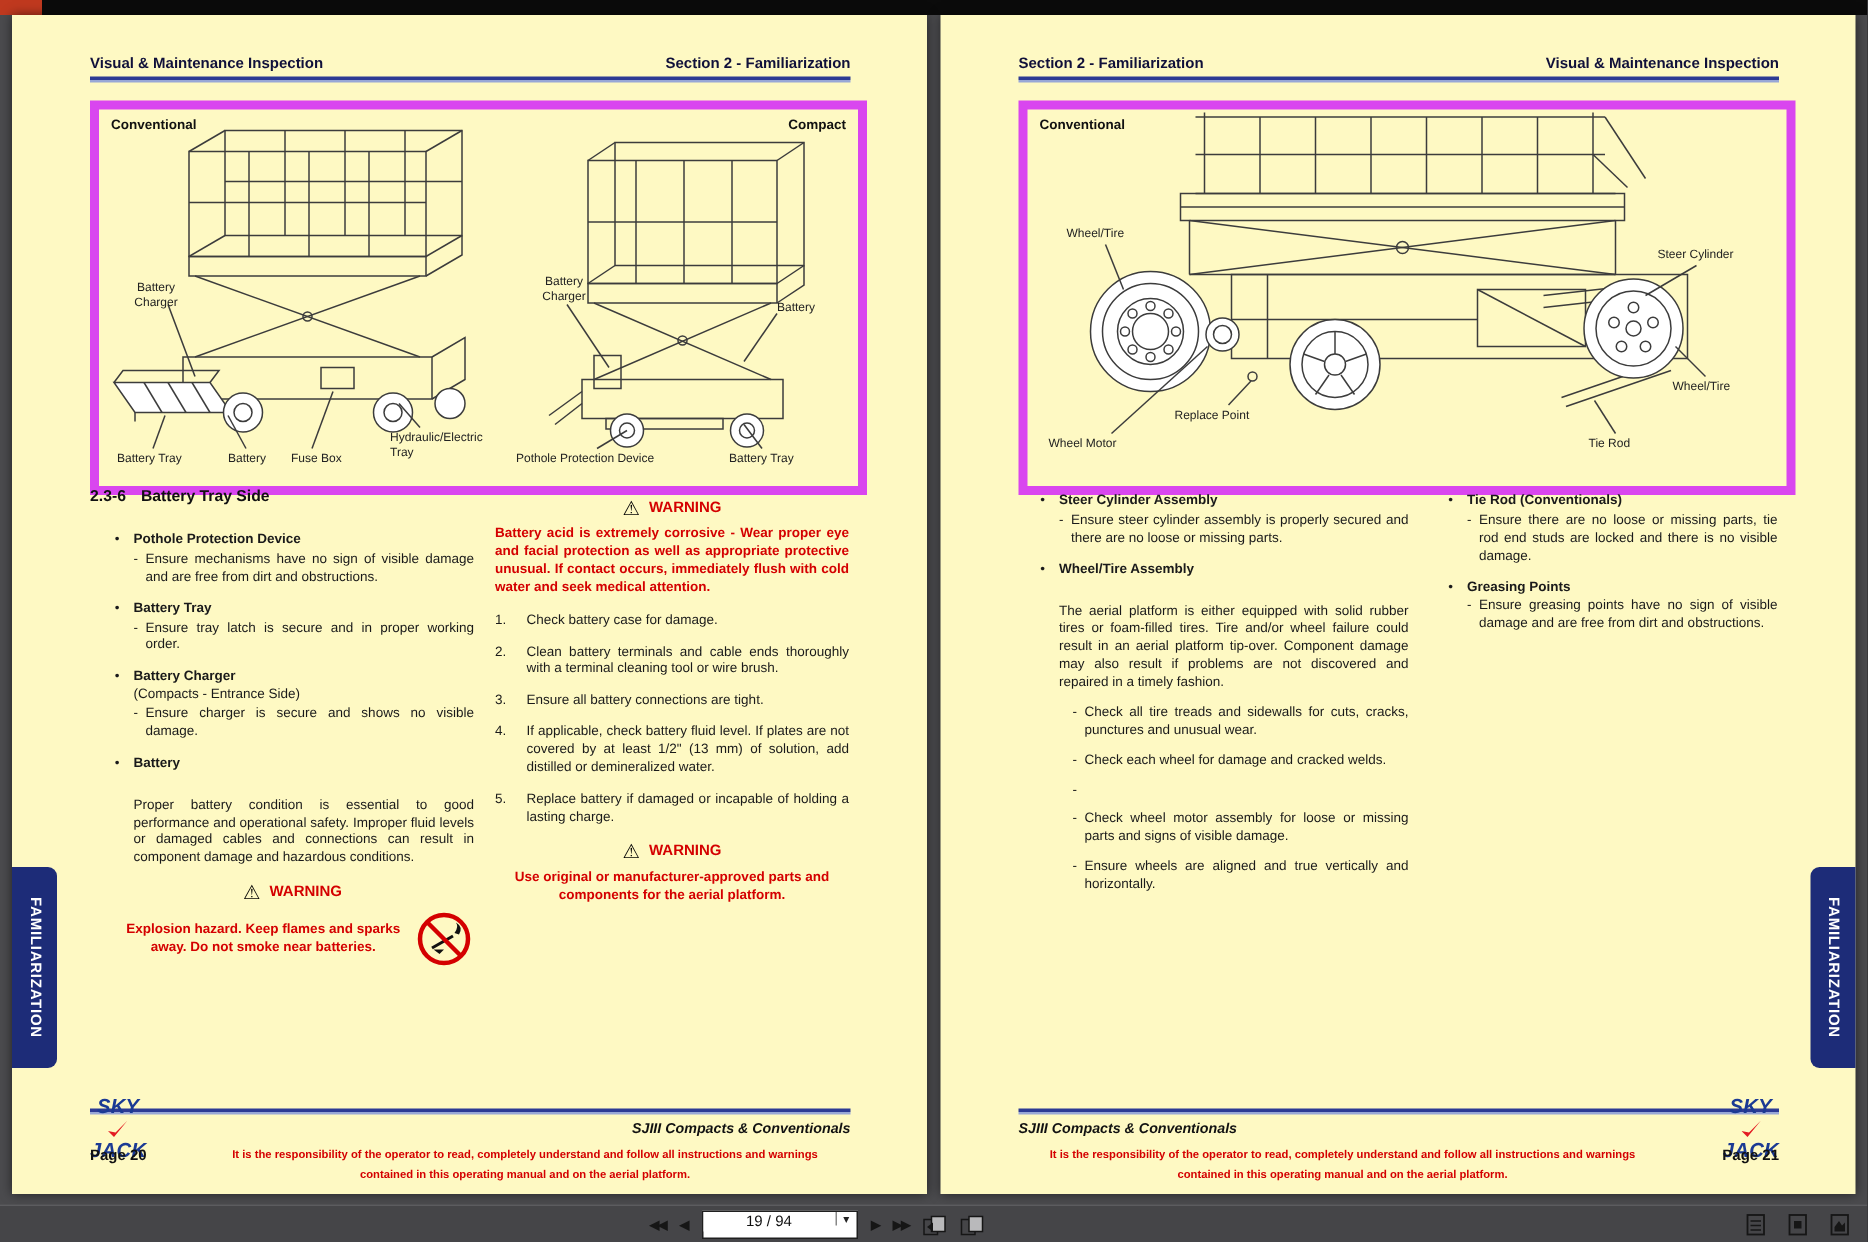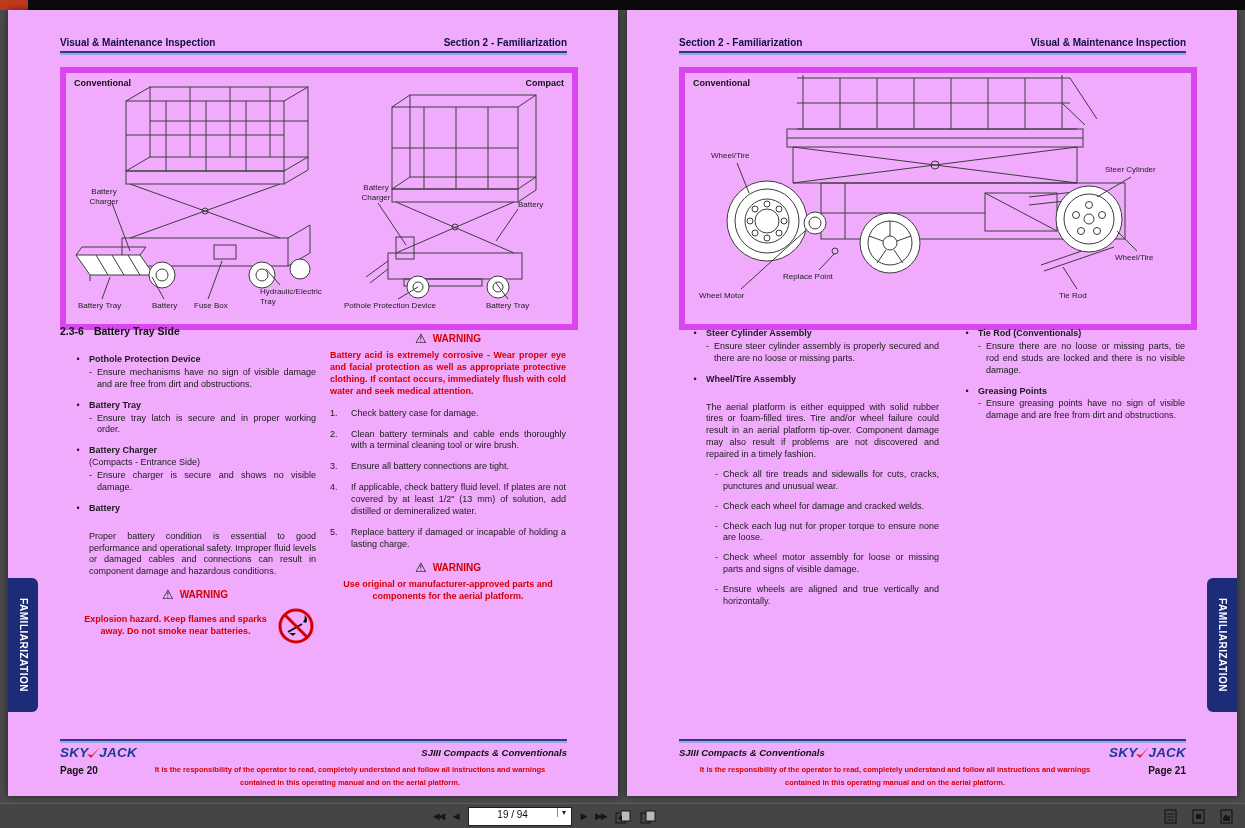--- a/index.html
+++ b/index.html
@@ -1,21 +1,21 @@
 <!DOCTYPE html>
 <html><head>
 <meta charset="utf-8">
 <style>
   html,body { margin:0; padding:0; background:#2f2f31; }
   .stage { position:relative; width:1245px; height:828px; background:#4b4b4e; overflow:hidden;
            font-family:"Liberation Sans", sans-serif; }
   .topbar { position:absolute; top:0; left:0; right:0; height:10px; background:#0b0b0b; }
   .topbar-accent { position:absolute; top:0; left:0; width:28px; height:10px; background:#c0391f; }
 
-  .page { position:absolute; top:10px; width:610px; height:786px; background:#f0abfc;
+  .page { position:absolute; top:10px; width:610px; height:786px; background:#fef9c3;
           box-shadow:0 0 7px rgba(0,0,0,.55); font-size:9px; color:#1a1a1a; }
   .page.p20 { left:8px; }
   .page.p21 { left:627px; }
 
   .hdr { position:absolute; top:27px; left:52px; right:51px; display:flex; justify-content:space-between;
          font-size:10px; font-weight:bold; color:#10103a; }
   .rule { position:absolute; left:52px; right:51px; height:4px;
           background:linear-gradient(180deg,#2c3a94 55%, #98a7d6 55%); }
   .rule.top { top:41px; }
   .rule.bot { top:729px; }
@@ -57,21 +57,21 @@
   .explosion { display:flex; align-items:center; gap:3px; padding-left:4px; }
   .explosion .wtext { flex:1; text-align:center; }
 
   .step { display:flex; gap:9px; margin-bottom:9px; }
   .step-num { width:12px; }
   .step-text { flex:1; text-align:justify; }
 
   .ft-row { position:absolute; top:735px; left:52px; right:51px; display:flex; justify-content:space-between;
             align-items:center; height:14px; }
   .logo { display:flex; align-items:center; font-style:italic; font-weight:bold; font-size:13.5px;
-          color:#1b3a94; letter-spacing:.2px; }
+          color:#1b3a94; letter-spacing:.2px;flex-direction:column; }
   .logo svg { margin:2px -1px 0 -1px; }
   .booktitle { font-size:9.5px; font-weight:bold; font-style:italic; color:#111; }
   .ft-page { position:absolute; top:755px; font-size:10px; font-weight:bold; color:#111; }
   .ft-page.l { left:52px; } .ft-page.r { right:51px; }
   .ft-red { position:absolute; top:753px; color:#d40000; font-size:7.5px; font-weight:bold;
             text-align:center; line-height:13px; }
   .p20 .ft-red { left:108px; right:34px; }
   .p21 .ft-red { left:34px; right:108px; }
 
   .tab { position:absolute; top:568px; width:30px; height:134px; background:#1d2c78; color:#fff;
@@ -258,21 +258,21 @@
           <line x1="9" y1="9" x2="31" y2="31" stroke="#d40000" stroke-width="3"></line>
         </svg>
       </div>
     </div>
 
     <div class="col col2">
       <div class="warn-head first">
         <span class="warn-tri">⚠</span>
         <span class="warn-word">WARNING</span>
       </div>
-      <div class="warn-text justify">Battery acid is extremely corrosive - Wear proper eye and facial protection as well as appropriate protective clothing. If contact occurs, immediately flush with cold water and seek medical attention.</div>
+      <div class="warn-text justify">Battery acid is extremely corrosive - Wear proper eye and facial protection as well as appropriate protective unusual. If contact occurs, immediately flush with cold water and seek medical attention.</div>
 
       <div class="step">
         <span class="step-num">1.</span>
         <span class="step-text">Check battery case for damage.</span>
         </div>
       <div class="step">
         <span class="step-num">2.</span>
         <span class="step-text">Clean battery terminals and cable ends thoroughly with a terminal cleaning tool or wire brush.</span>
         </div>
       <div class="step">
@@ -423,21 +423,20 @@
         <div class="b-dash">
             <span>-</span>
           <span class="d-text">Check all tire treads and sidewalls for cuts, cracks, punctures and unusual wear.</span>
           </div>
         <div class="b-dash">
             <span>-</span>
           <span class="d-text">Check each wheel for damage and cracked welds.</span>
           </div>
         <div class="b-dash">
             <span>-</span>
-          <span class="d-text">Check each lug nut for proper torque to ensure none are loose.</span>
           </div>
         <div class="b-dash">
             <span>-</span>
           <span class="d-text">Check wheel motor assembly for loose or missing parts and signs of visible damage.</span>
           </div>
         <div class="b-dash">
             <span>-</span>
           <span class="d-text">Ensure wheels are aligned and true vertically and horizontally.</span>
           </div>
       </div>

